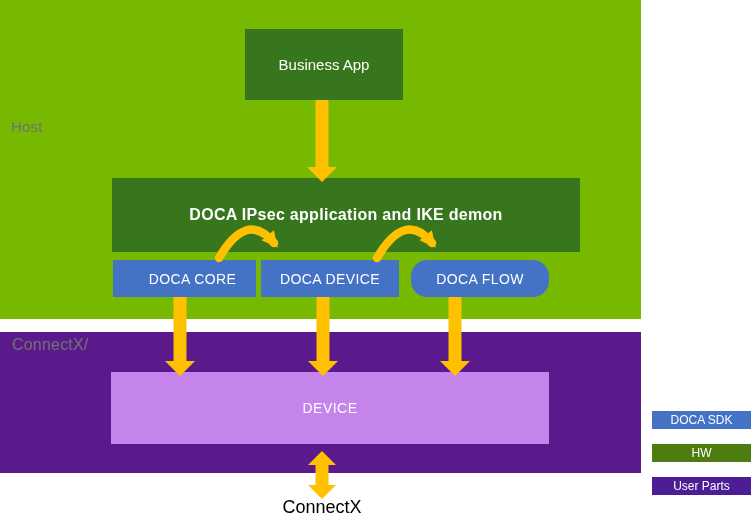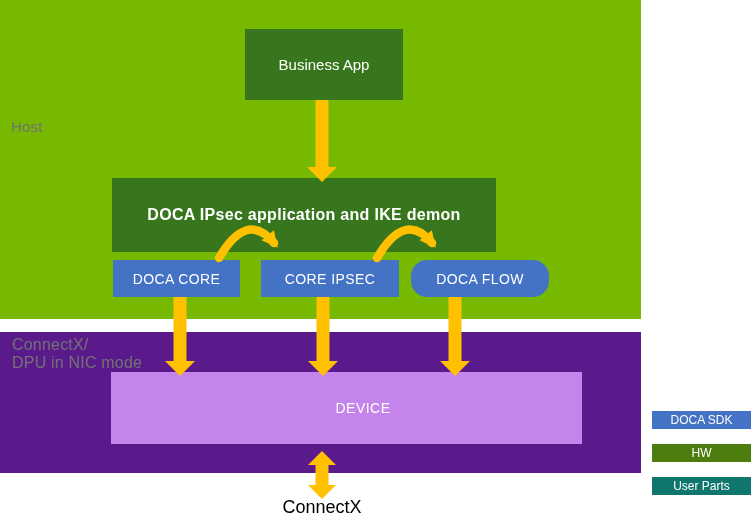--- a/index.html
+++ b/index.html
@@ -46,64 +46,63 @@
     color: #ffffff;
   }
   #business-app {
     left: 245px; top: 29px;
     width: 158px; height: 71px;
     background: #38761d;
     font-size: 15px;
   }
   #doca-app {
     left: 112px; top: 178px;
-    width: 384px; height: 74px;
+    width: 468px; height: 74px;
     background: #38761d;
     font-size: 16px;
     font-weight: bold;
     letter-spacing: 0.3px;
   }
   .sdk-box {
     top: 260px;
     height: 37px;
     background: #4472c4;
     font-size: 14px;
     letter-spacing: 0.4px;
   }
-  #doca-core { left: 113px; width: 127px; }
+  #doca-core { left: 113px; width: 127px; padding-left: 16px; }
   #doca-ipsec { left: 261px; width: 138px; }
   #doca-flow { left: 411px; width: 138px; border-radius: 16px; }
   #device-box {
     left: 111px; top: 372px;
     width: 438px; height: 72px;
     background: #c584ec;
     font-size: 14px;
     letter-spacing: 0.5px;
-    padding-left: 33px;
   }
 
   
   .legend {
     position: absolute;
     left: 652px; top: 411px;
     width: 95px;
   }
   .legend-item {
     width: 99px;
     height: 18px;
     margin-bottom: 15px;
     display: flex;
     align-items: center;
     justify-content: center;
     color: #ffffff;
     font-size: 12px;
   }
   #legend-doca-sdk { background: #4472c4; }
   #legend-hw { background: #4d7c0f; }
-  #legend-user-parts { background: #0f766e; }
+  #legend-user-parts { background: #4c1d95; }
 
   
   #arrow-layer {
     position: absolute;
     left: 0; top: 0;
     width: 753px; height: 519px;
     pointer-events: none;
   }
 
   
@@ -120,30 +119,29 @@
 <body>
 
 <div id="canvas">
 
   <div class="host-region"></div>
   <div class="region-label" id="host-label">Host</div>
 
   <div class="nic-region"></div>
   <div class="region-label" id="nic-label">
     <div>ConnectX/</div>
-    <div>DPU in NIC mode</div>
   </div>
 
   <div class="box" id="business-app">Business App</div>
 
   <div class="box" id="doca-app">DOCA IPsec application and IKE demon</div>
 
   <div class="box sdk-box" id="doca-core">DOCA CORE</div>
 
-  <div class="box sdk-box" id="doca-ipsec">CORE IPSEC</div>
+  <div class="box sdk-box" id="doca-ipsec">DOCA DEVICE</div>
 
   <div class="box sdk-box" id="doca-flow">DOCA FLOW</div>
 
   <div class="box" id="device-box">DEVICE</div>
 
   <svg id="arrow-layer" viewBox="0 0 753 519" xmlns="http://www.w3.org/2000/svg">
     <defs>
       <marker id="arc-head" markerUnits="userSpaceOnUse" markerWidth="22" markerHeight="22" refX="10" refY="8" orient="auto">
         <path d="M0,0 L16,8 L0,16 Z" fill="#ffc000"></path>
       </marker>

